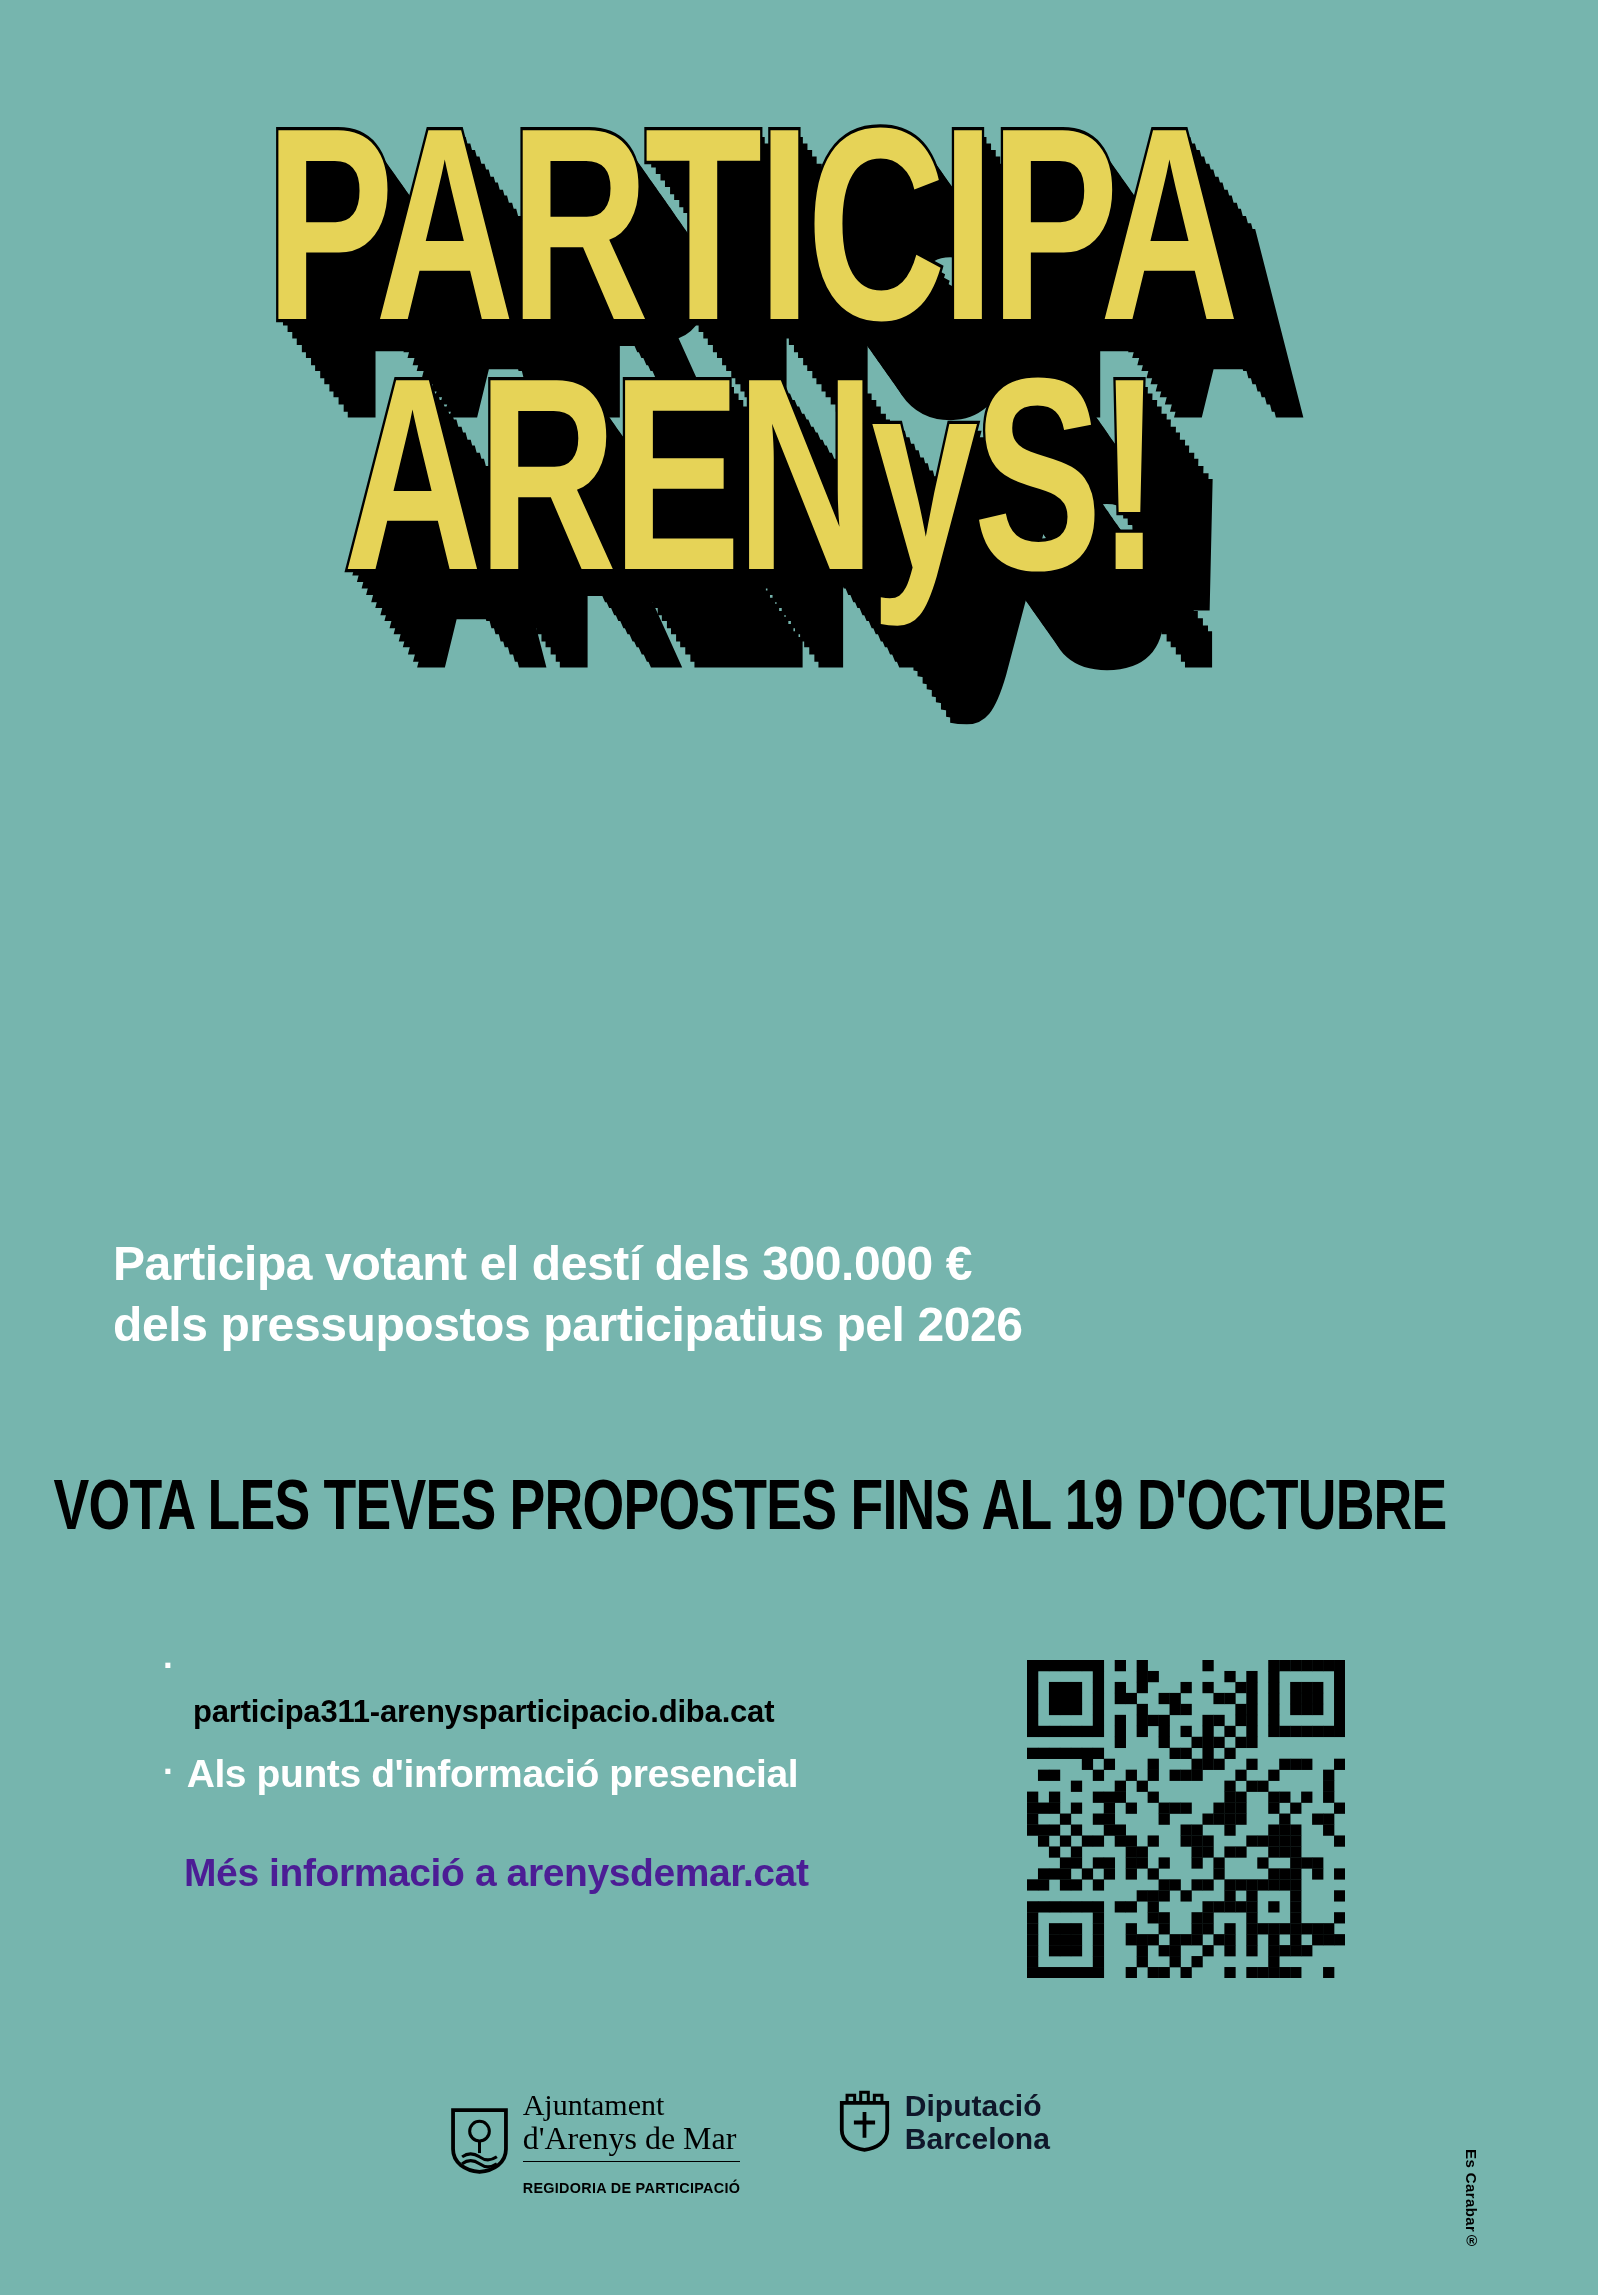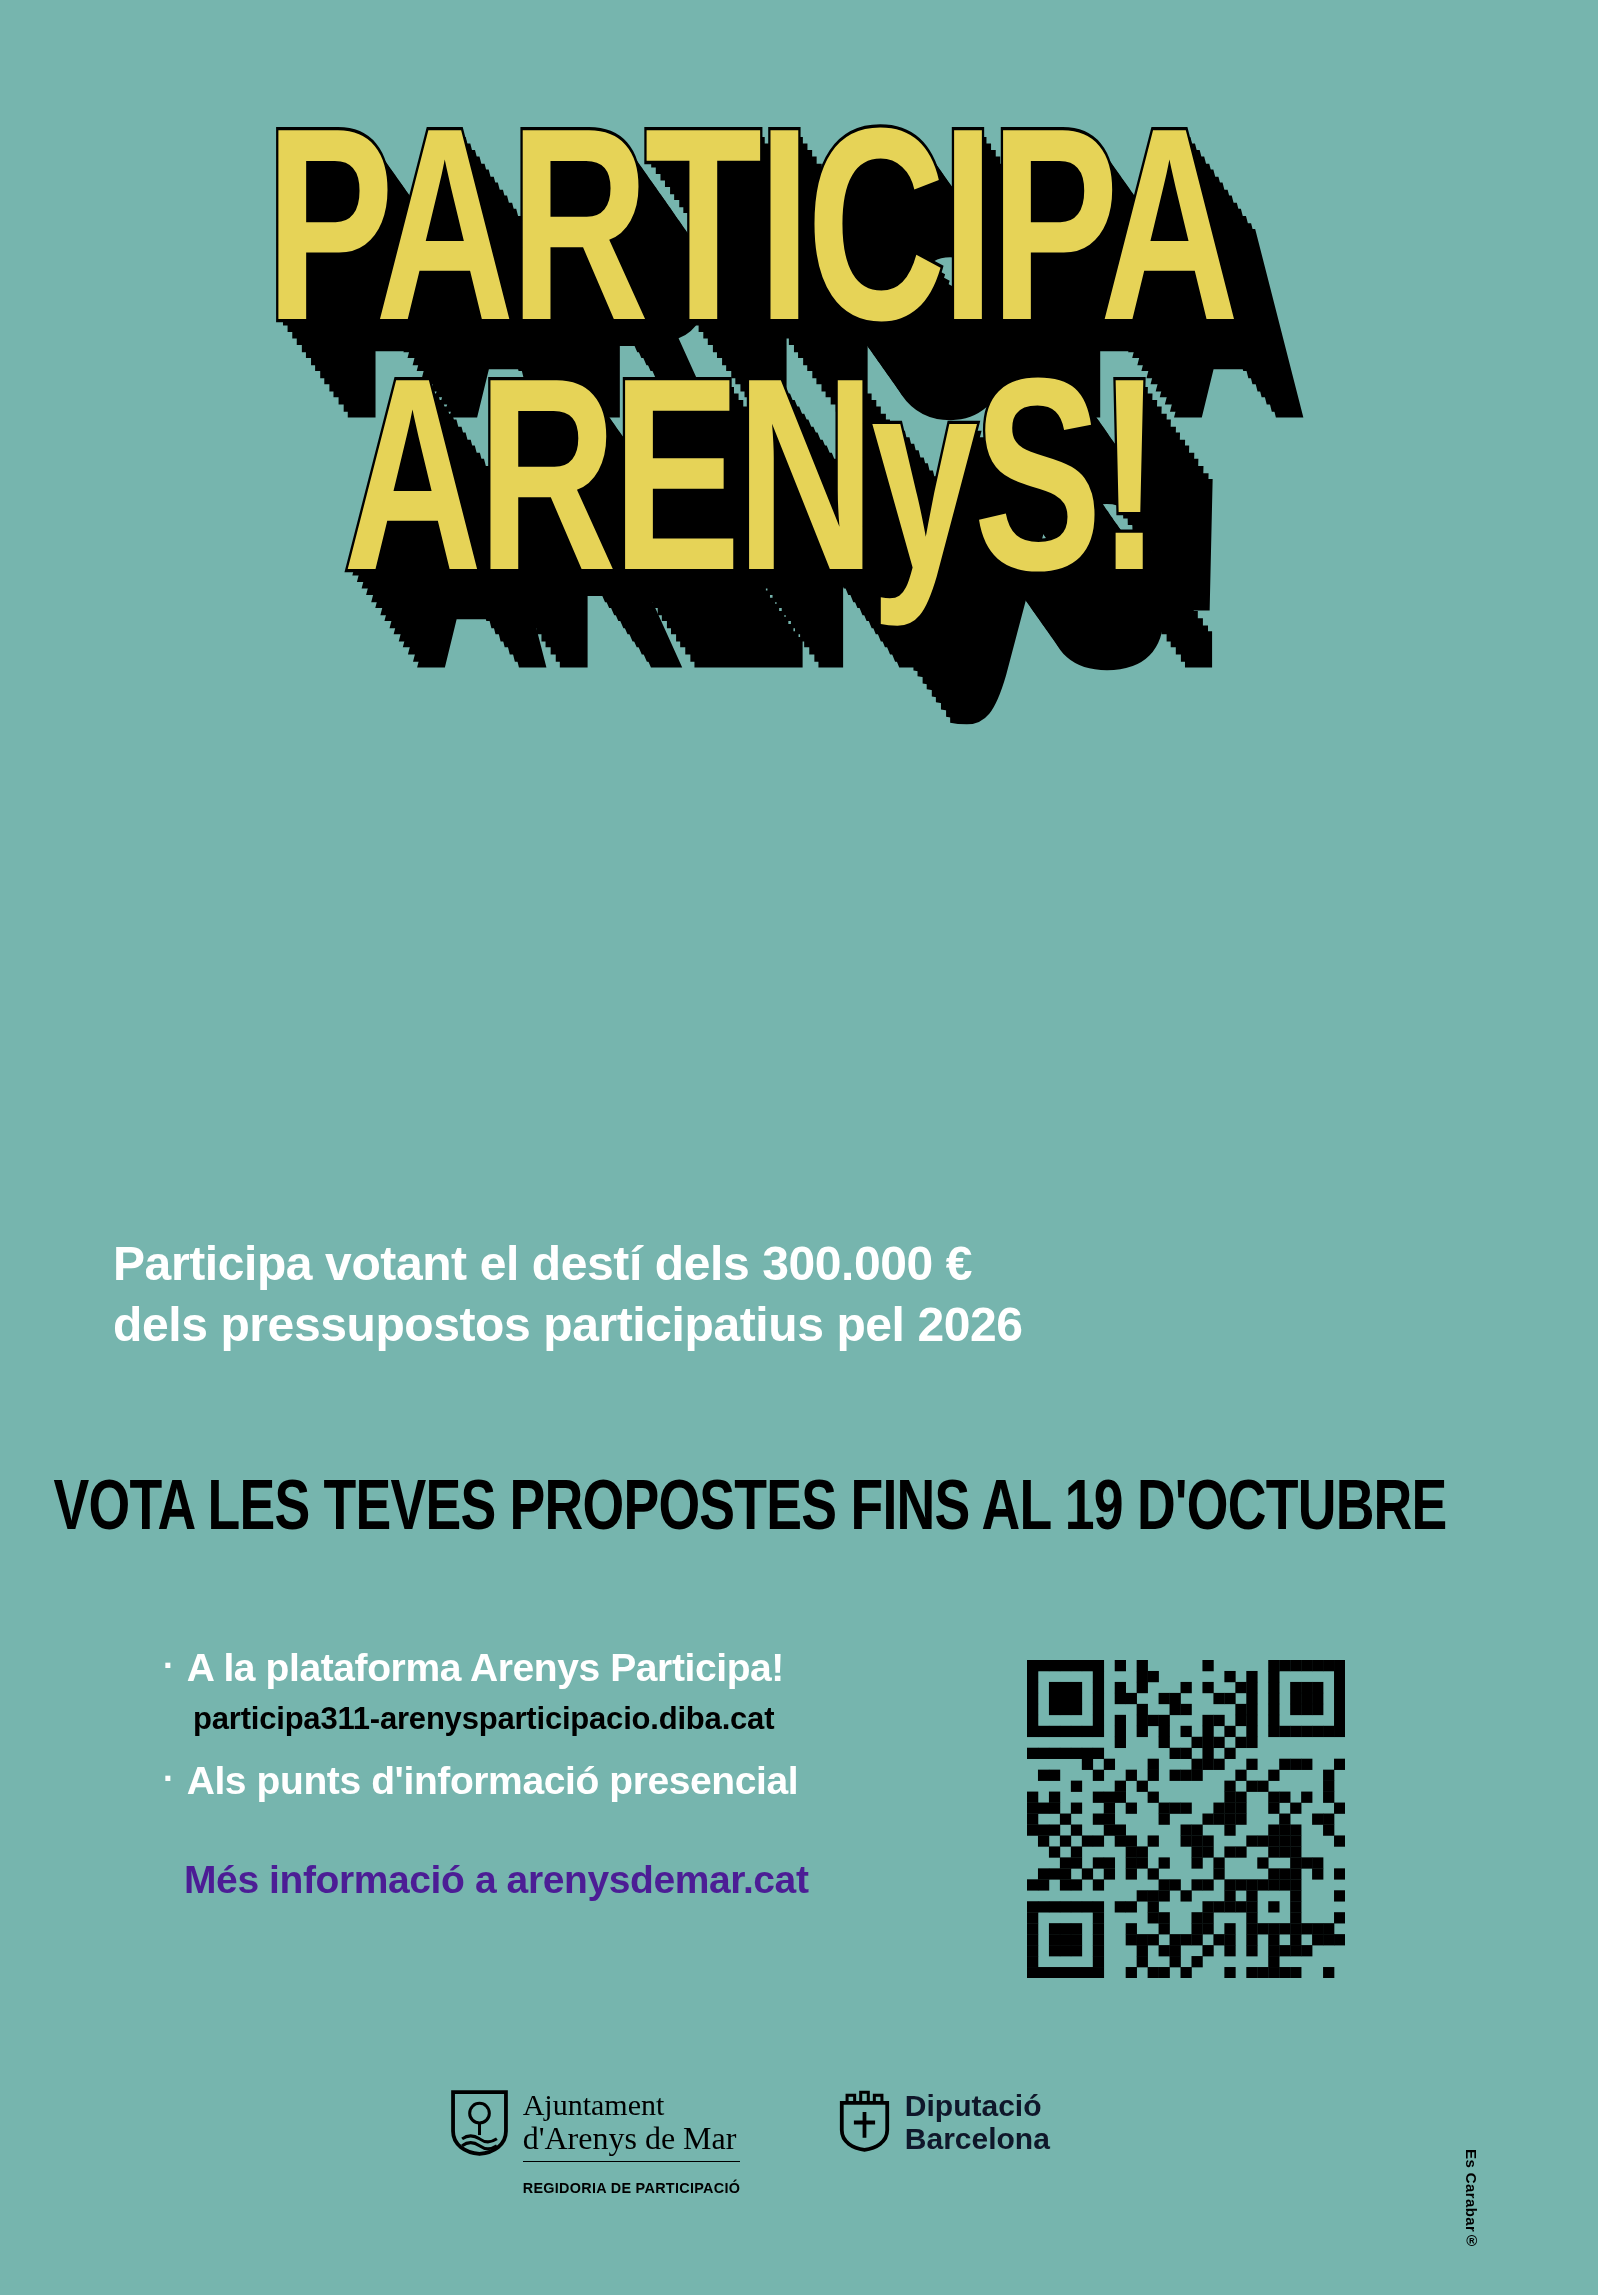--- a/index.html
+++ b/index.html
@@ -136,21 +136,21 @@
     position: absolute;
     left: 0; right: 0;
     bottom: 98px;
     display: flex;
     justify-content: center;
     align-items: flex-start;
     gap: 98px;
   }
   .logo {
     display: flex;
-    align-items: flex-start;
+    align-items: center;
     gap: 13.6px;
   }
   .logo-mark { flex: 0 0 auto; }
   .logo-text-1 {
     color: #000;
     line-height: 1.08;
   }
   .logo-text-1 .l1 {
     font-family: "Liberation Serif", serif;
     font-size: 30px;
@@ -203,21 +203,20 @@
   <div class="subtitle">
     <div>Participa votant el destí dels 300.000 €</div>
     <div>dels pressupostos participatius pel 2026</div>
   </div>
 
   <div class="deadline">VOTA LES TEVES PROPOSTES FINS AL 19 D'OCTUBRE</div>
 
   <div class="info">
     <div class="info-item">
       <span class="bullet">·</span>
-      <span class="info-main">A la plataforma Arenys Participa!</span>
     </div>
     <div class="info-url">participa311-arenysparticipacio.diba.cat</div>
     <div class="info-item info-item-2">
       <span class="bullet">·</span>
       <span class="info-main">Als punts d'informació presencial</span>
     </div>
     <div class="more-info">Més informació a arenysdemar.cat</div>
   </div>
 
   <div class="qr" id="qr-holder">

